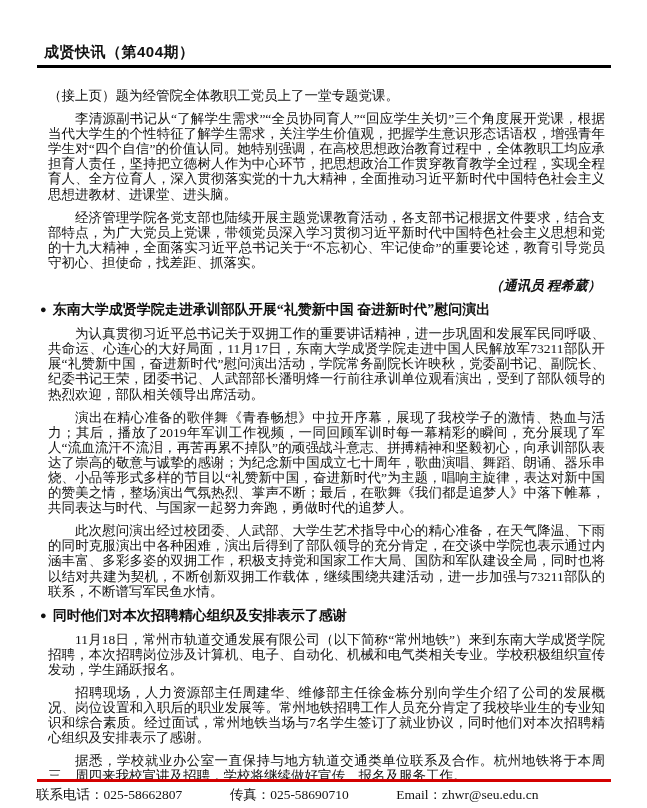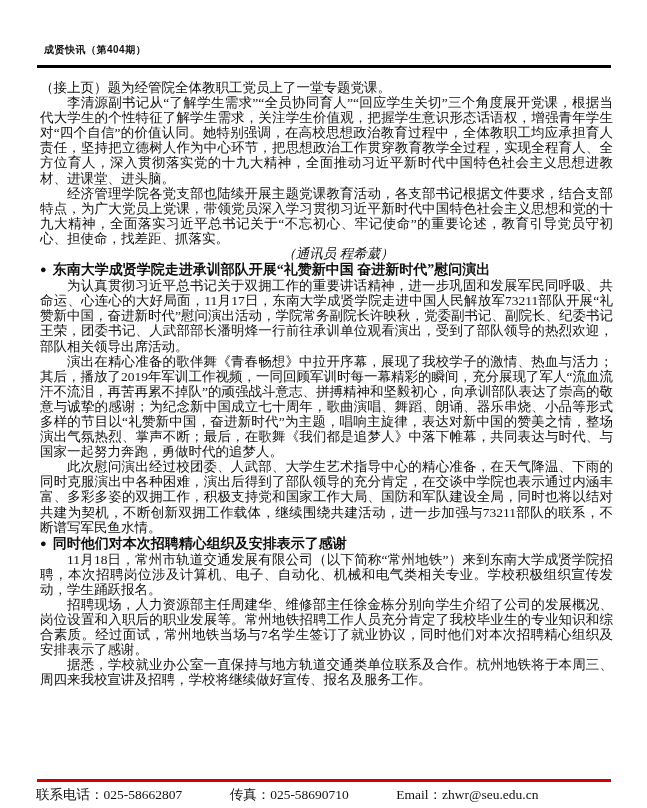--- a/index.html
+++ b/index.html
@@ -9,39 +9,39 @@
     font-family: "Liberation Serif", "DejaVu Serif", serif;
     color: #111111;
     overflow: hidden;
   }
   .page { position: relative; width: 647px; height: 808px; background: #ffffff; }
 
   
   .masthead-title {
     position: absolute; top: 43px; left: 44px;
     font-family: "Liberation Sans", "DejaVu Sans", sans-serif;
-    font-weight: bold; font-size: 10px; letter-spacing: 0.5px;
+    font-weight: bold; font-size: 15px; letter-spacing: 0.5px;
     white-space: nowrap;
   }
   .header-rule {
     position: absolute; top: 65px; left: 37px; width: 574px; height: 3px;
     background: #000000;
   }
 
   
   .content {
     position: absolute; top: 80px; left: 40px; width: 573px;
     font-size: 13.5px; line-height: 15.1px;
     text-align: justify;
   }
-  .content p { margin: 0; text-indent: 2em; }
+  .content p { margin: 8px; text-indent: 2em; }
   .content p.no-indent { text-indent: 0; }
   .byline {
-    text-align: center; text-indent: 0;
-    font-weight: normal; font-style: italic;
+    text-align: right; text-indent: 0;
+    font-weight: bold; font-style: italic;
     padding-right: 4px;
   }
   .heading {
     font-family: Liberation Serif, serif;
     font-weight: bold; font-size: 14px; line-height: 16px;
     text-align: left; text-indent: 0;
     white-space: nowrap;
   }
   .heading .bullet { font-size: 11px; margin-right: 6px; vertical-align: 1px; }
 

